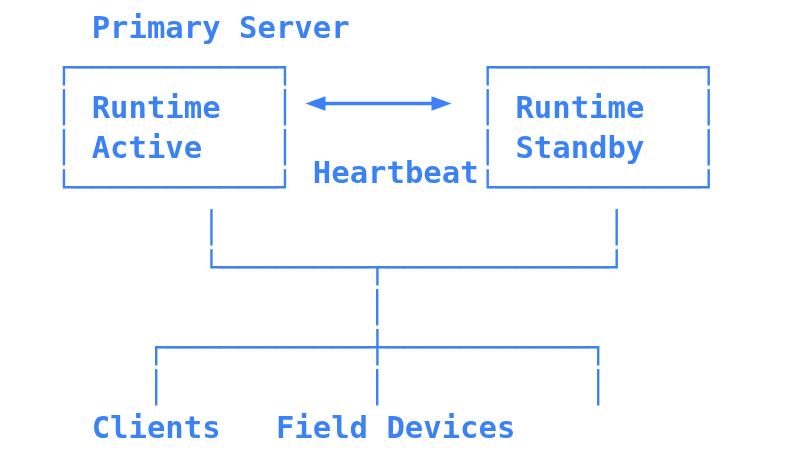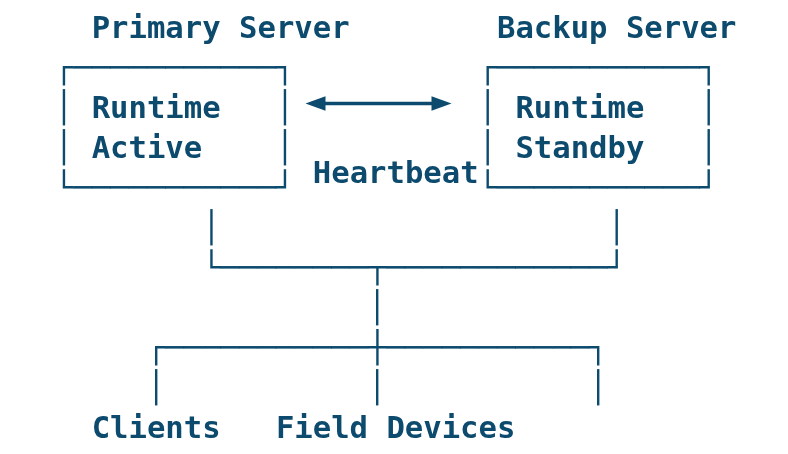--- a/index.html
+++ b/index.html
@@ -19,24 +19,23 @@
     line-height: 40px;
     letter-spacing: 0;
   }
   pre.art { margin: 0; white-space: pre; position: absolute; }
   .lbl { position: absolute; white-space: pre; height: 40px; }
   .arrow-svg { position: absolute; display: block; }
 </style>
 </head>
 <body style="background: rgb(255, 255, 255);">
 
-<div class="canvas" style="color: #0c4a6e; width: 664px; height: 454px;">
+<div class="canvas" style="color: #3b82f6; width: 664px; height: 454px;">
 
   <span class="mono lbl" style="left:91.7px; top:8px;">Primary Server</span>
-  <span class="mono lbl" style="left:497px; top:8px;">Backup Server</span>
 
   <pre class="art" style="left:54.8px; top:48px;">┌───────────┐
 │           │
 │           │
 └───────────┘</pre>
 
   <pre class="art" style="left:478.6px; top:48px;">┌───────────┐
 │           │
 │           │
 └───────────┘</pre>

